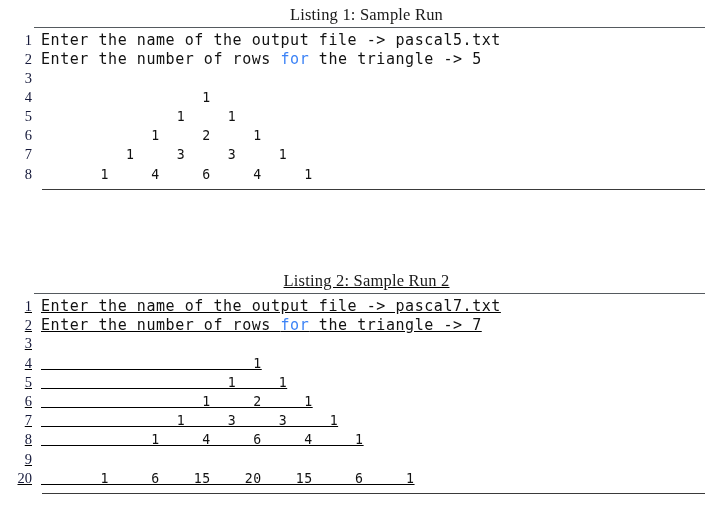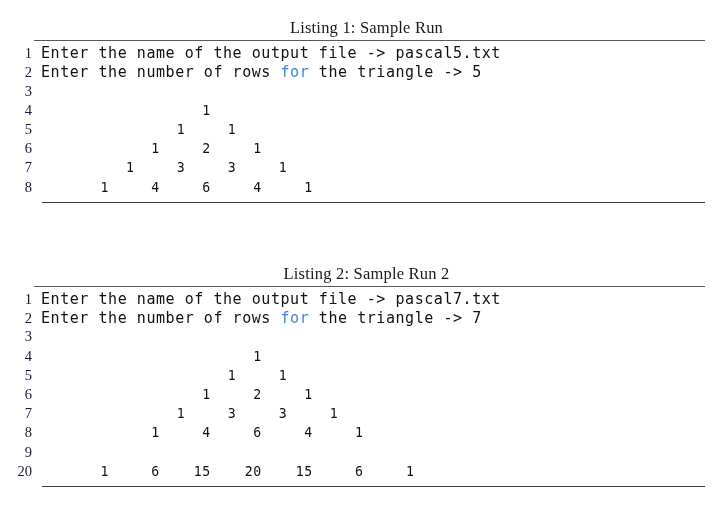--- a/index.html
+++ b/index.html
@@ -14,22 +14,22 @@
     overflow: hidden;
     font-family: "Liberation Serif", serif;
     color: #000000;
     position: relative;
   }
 
   .listing {
     position: relative;
   }
 
-  #listing-1 { margin-top: 17px; }
-  #listing-2 { margin-top: 60px; }
+  #listing-1 { margin-top: 4px; }
+  #listing-2 { margin-top: 80px; text-decoration: underline; }
 
   .listing-caption {
     text-align: center;
     font-family: "Liberation Serif", serif;
     font-size: 16.5px;
     color: #1a1a1a;
     letter-spacing: 0.2px;
     padding-left: 30px;
     padding-right: 10px;
     line-height: 1.35;

